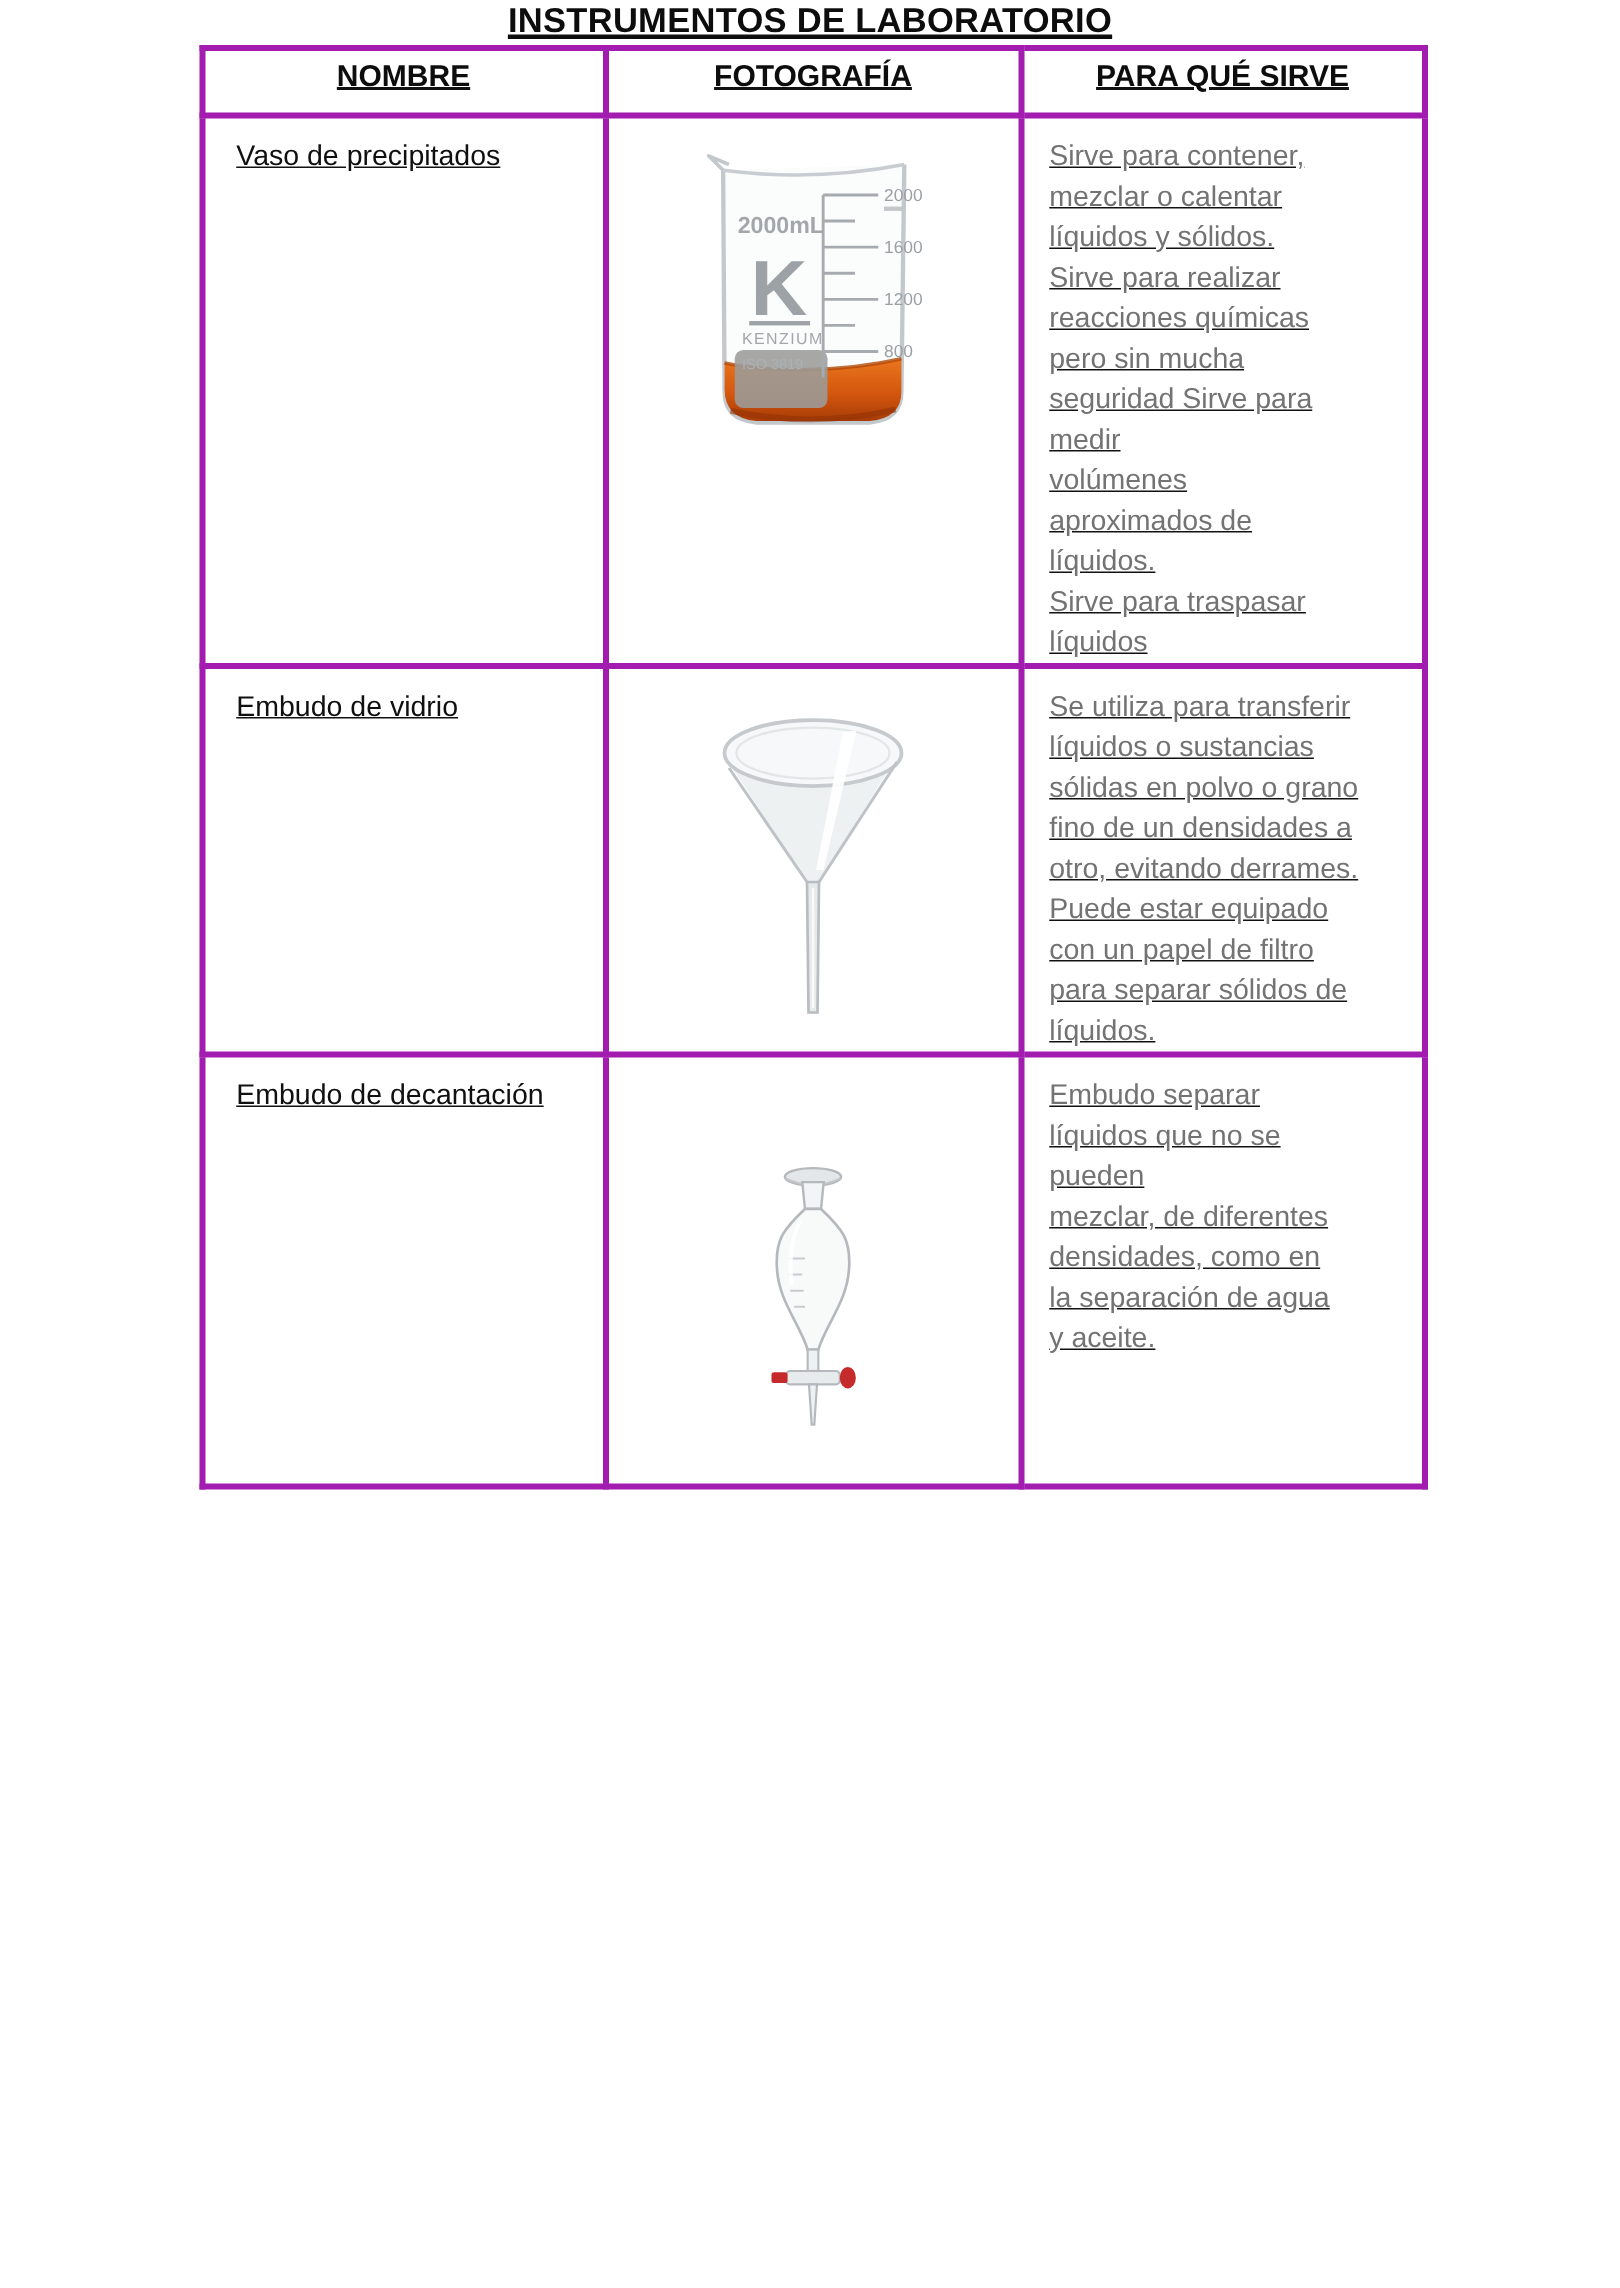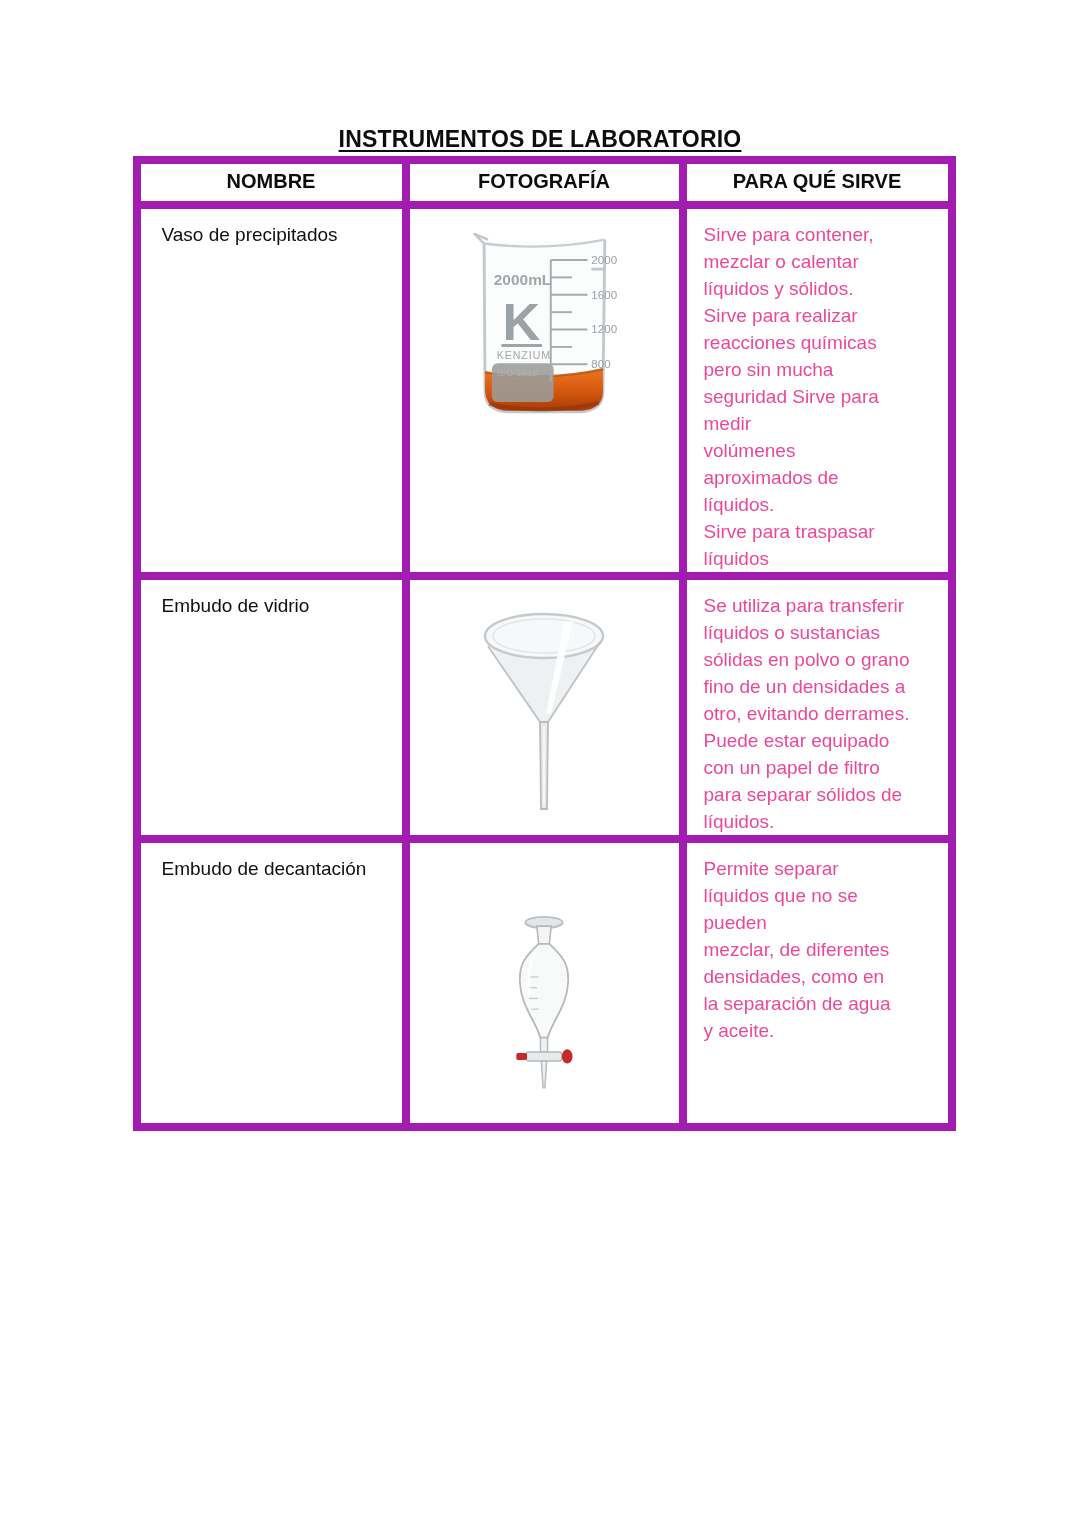--- a/index.html
+++ b/index.html
@@ -10,41 +10,41 @@
   body {
     width: 1080px;
     height: 1525px;
     font-family: "Liberation Sans", sans-serif;
     color: #111;
     position: relative;
   }
   .content {
     width: 815px;
     margin: 0 auto;
-    padding-top: 126px;
+    text-decoration: underline;
   }
   .doc-title {
     margin: 0 0 3px 0;
     text-align: center;
     font-size: 23px;
     font-weight: bold;
     letter-spacing: 0.2px;
     text-decoration: underline;
     text-decoration-thickness: 2px;
     text-underline-offset: 3px;
     color: #0d0d0d;
   }
   table.instruments {
     width: 815px;
     border-collapse: collapse;
     table-layout: fixed;
   }
   table.instruments th,
   table.instruments td {
-    border: 8px solid #a21caf;
+    border: 4px solid #a21caf;
     vertical-align: top;
     box-sizing: border-box;
   }
   th.col-header {
     height: 45px;
     font-size: 20px;
     font-weight: bold;
     text-align: center;
     vertical-align: middle;
     padding: 6px 4px;
@@ -53,21 +53,21 @@
   td.name-cell {
     padding: 15px 10px 0 21px;
     font-size: 19px;
     color: #101010;
     border-radius: 20px;
   }
   td.desc-cell {
     padding: 12px 8px 0 17px;
     font-size: 19px;
     line-height: 27px;
-    color: #ec4899;
+    color: #737373;
     white-space: pre-line;
     border-radius: 25px;
   }
   td.photo-cell {
     text-align: right;
     padding: 0;
   }
   tr.row-beaker td   { height: 362px; }
   tr.row-funnel td   { height: 197px; }
   tr.row-sepfunnel td{ height: 288px; }
@@ -219,21 +219,21 @@
 
             <rect x="52" y="140" width="8" height="16" fill="#eef1f2" stroke="#b5b9bd" stroke-width="1.6"></rect>
 
             <rect x="36" y="156" width="40" height="10" rx="3" fill="#e8ebec" stroke="#b5b9bd" stroke-width="1.6"></rect>
             <rect x="25" y="157" width="12" height="8" rx="2" fill="#c62b2b"></rect>
             <ellipse cx="82" cy="161" rx="6" ry="8" fill="#c62b2b"></ellipse>
 
             <polygon points="53,166 59,166 57,196 55,196" fill="#eef1f2" stroke="#b5b9bd" stroke-width="1.6"></polygon>
           </svg>
         </td>
-        <td class="desc-cell">Permite separar
+        <td class="desc-cell">Embudo separar
 líquidos que no se
 pueden
 mezclar, de diferentes
 densidades, como en
 la separación de agua
 y aceite.</td>
       </tr>
 
     </tbody>
   </table>

